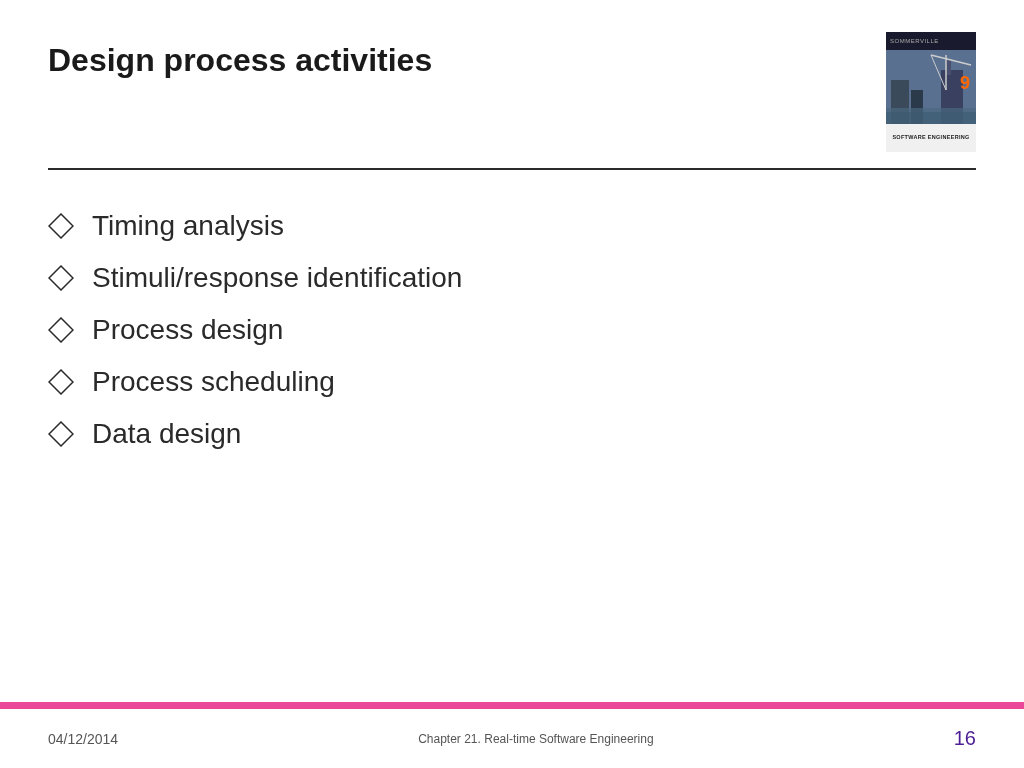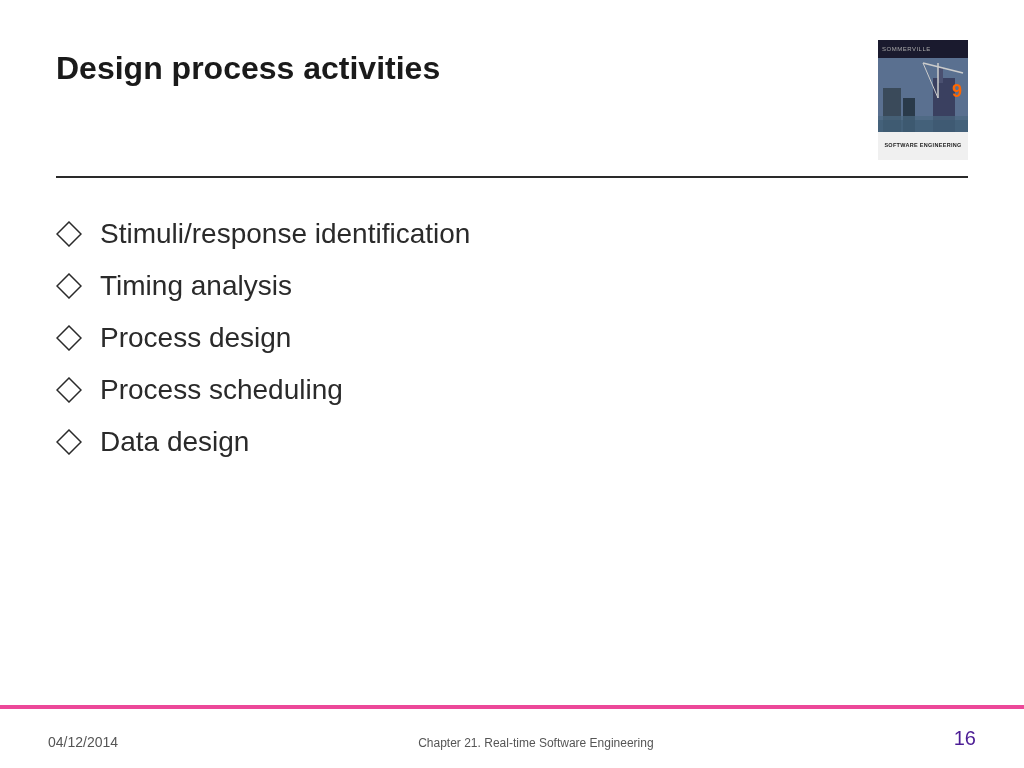--- a/index.html
+++ b/index.html
@@ -15,21 +15,21 @@
       font-family: 'Segoe UI', Arial, sans-serif;
       overflow: hidden;
       position: relative;
     }
 
     .slide {
       width: 1024px;
       height: 768px;
       background: #ffffff;
       position: relative;
-      padding: 8px;
+      padding: 0;
     }
 
     .header {
       display: flex;
       align-items: flex-start;
       justify-content: space-between;
       padding: 32px 48px 0 48px;
     }
 
     .title {
@@ -141,23 +141,23 @@
       height: 26px;
     }
 
     .footer {
       position: absolute;
       bottom: 0;
       left: 0;
       right: 0;
       display: flex;
       justify-content: space-between;
-      align-items: flex-end;
+      align-items: center;
       padding: 18px 48px;
-      border-top: 4px solid #ec4899;
+      border-top: 7px solid #ec4899;
     }
 
     .footer-left {
       font-size: 14px;
       color: #555555;
     }
 
     .footer-center {
       font-size: 12px;
       color: #555555;
@@ -209,27 +209,27 @@
   </div>
 
   <div class="divider"></div>
 
   <div class="content">
     <ul class="bullet-list">
         <li class="bullet-item">
           <span class="diamond"><svg viewBox="0 0 26 26" fill="none" xmlns="http://www.w3.org/2000/svg">
       <path d="M13 1 L25 13 L13 25 L1 13 Z" stroke="#2a2a2a" stroke-width="1.5" fill="none"></path>
     </svg></span>
+          <span>Timing analysis</span>
+        </li>
+        <li class="bullet-item">
+          <span class="diamond"><svg viewBox="0 0 26 26" fill="none" xmlns="http://www.w3.org/2000/svg">
+      <path d="M13 1 L25 13 L13 25 L1 13 Z" stroke="#2a2a2a" stroke-width="1.5" fill="none"></path>
+    </svg></span>
           <span>Stimuli/response identification</span>
-        </li>
-        <li class="bullet-item">
-          <span class="diamond"><svg viewBox="0 0 26 26" fill="none" xmlns="http://www.w3.org/2000/svg">
-      <path d="M13 1 L25 13 L13 25 L1 13 Z" stroke="#2a2a2a" stroke-width="1.5" fill="none"></path>
-    </svg></span>
-          <span>Timing analysis</span>
         </li>
         <li class="bullet-item">
           <span class="diamond"><svg viewBox="0 0 26 26" fill="none" xmlns="http://www.w3.org/2000/svg">
       <path d="M13 1 L25 13 L13 25 L1 13 Z" stroke="#2a2a2a" stroke-width="1.5" fill="none"></path>
     </svg></span>
           <span>Process design</span>
         </li>
         <li class="bullet-item">
           <span class="diamond"><svg viewBox="0 0 26 26" fill="none" xmlns="http://www.w3.org/2000/svg">
       <path d="M13 1 L25 13 L13 25 L1 13 Z" stroke="#2a2a2a" stroke-width="1.5" fill="none"></path>

